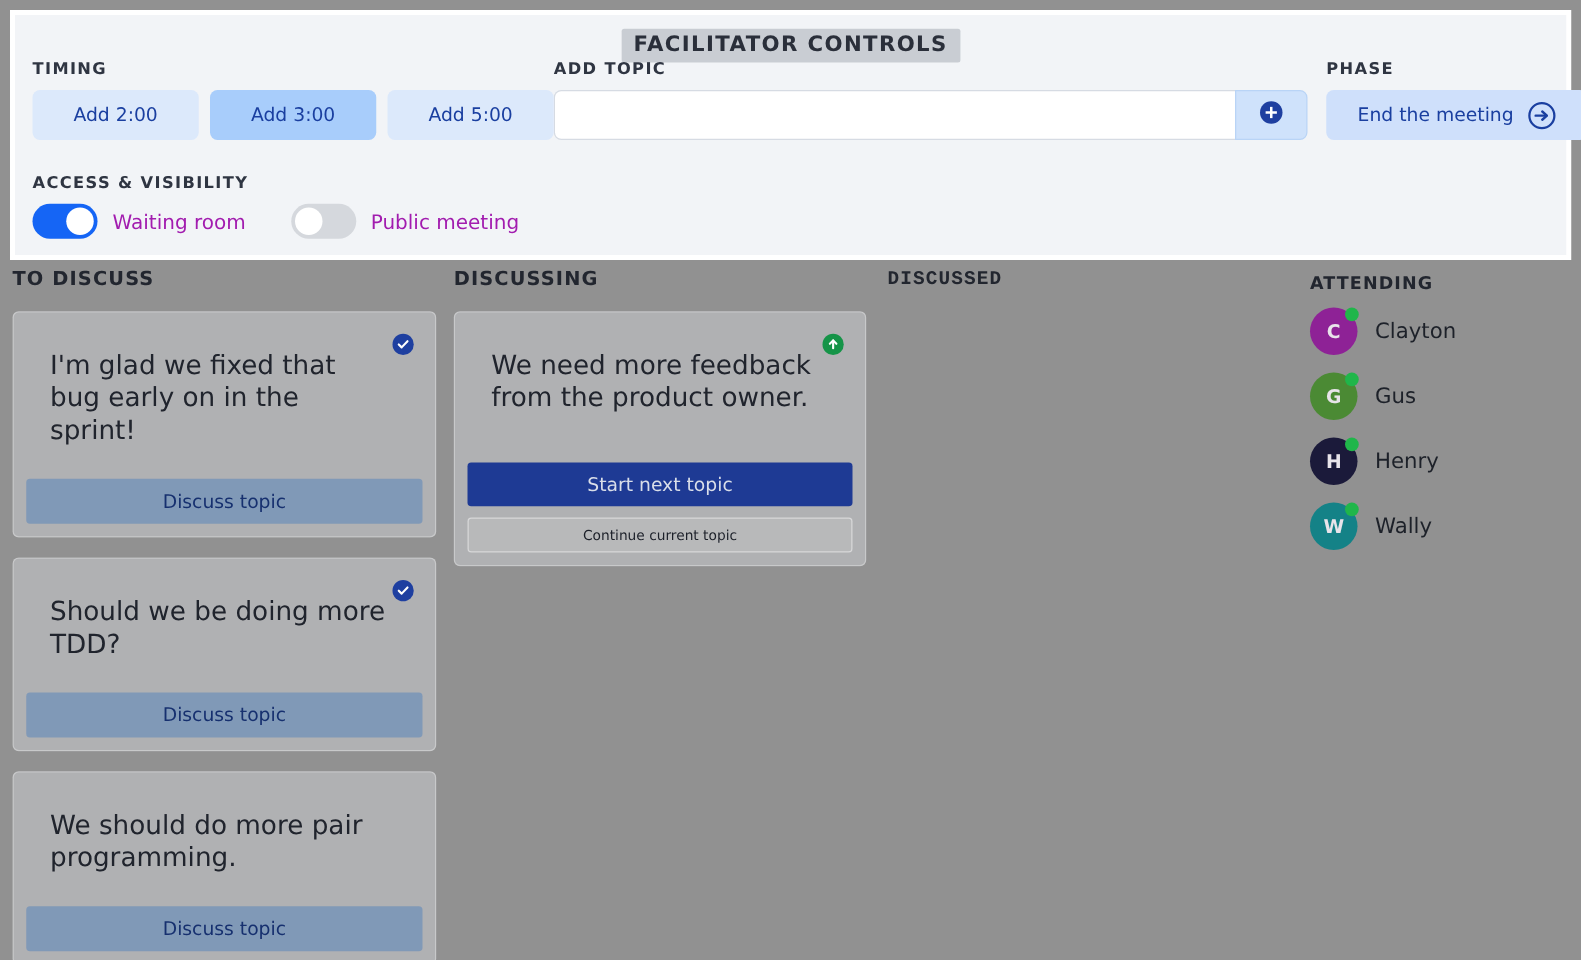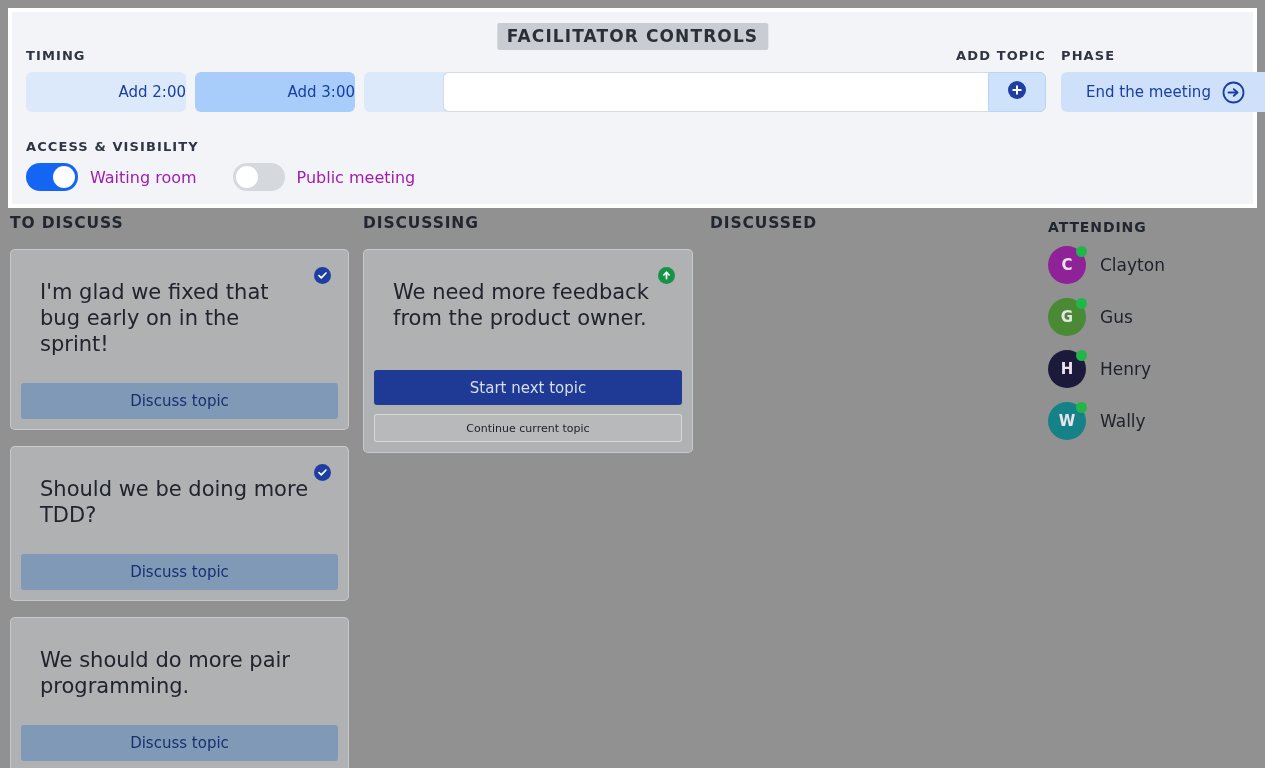--- a/index.html
+++ b/index.html
@@ -41,34 +41,33 @@
     font-weight: 700;
     letter-spacing: 1.1px;
     color: #2f3542;
   }
 
   
   #timing-group { position: absolute; left: 14px; top: 36px; }
   #timing-group .section-label { display: block; margin-bottom: 9px; }
   #timing-buttons { display: flex; gap: 9px; }
   .timing-btn {
-    width: 160px; height: 40px;
+    width: 133px; height: 40px;
     border: none; border-radius: 6px;
     background: #dce9fb;
     color: #1a3fa0;
     font-size: 15px;
     font-family: "DejaVu Sans", "Liberation Sans", sans-serif;
     cursor: pointer;
-    text-align: right;
   }
   .timing-btn.hovered { background: #a8cdfb; }
 
   
   #addtopic-group { position: absolute; left: 431px; top: 36px; }
-  #addtopic-group .section-label { display: block; margin-bottom: 9px; text-align: right; }
+  #addtopic-group .section-label { display: block; margin-bottom: 9px; }
   #addtopic-row { display: flex; }
   #add-topic-input {
     width: 545px; height: 40px;
     border: 1px solid #d6dbe3;
     border-right: none;
     border-radius: 6px 0 0 6px;
     background: #ffffff;
     padding: 0 12px;
     font-size: 15px;
     font-family: "DejaVu Sans", "Liberation Sans", sans-serif;
@@ -125,21 +124,21 @@
     margin-left: 12px;
     margin-right: 36px;
     white-space: nowrap;
   }
 
   
   #board { position: absolute; left: 0; top: 214px; width: 1265px; }
   .column { position: absolute; top: 0; }
   #col-todiscuss { left: 10px;  width: 339px; }
   #col-discussing{ left: 363px; width: 330px; }
-  #col-discussed { left: 710px; width: 330px; }
+  #col-discussed { left: 710px; width: 330px; font-family: Liberation Mono, monospace; }
   .column-title {
     font-size: 15.5px;
     font-weight: 700;
     letter-spacing: 0.9px;
     color: #22262f;
     margin-bottom: 17px;
   }
 
   .card {
     position: relative;

